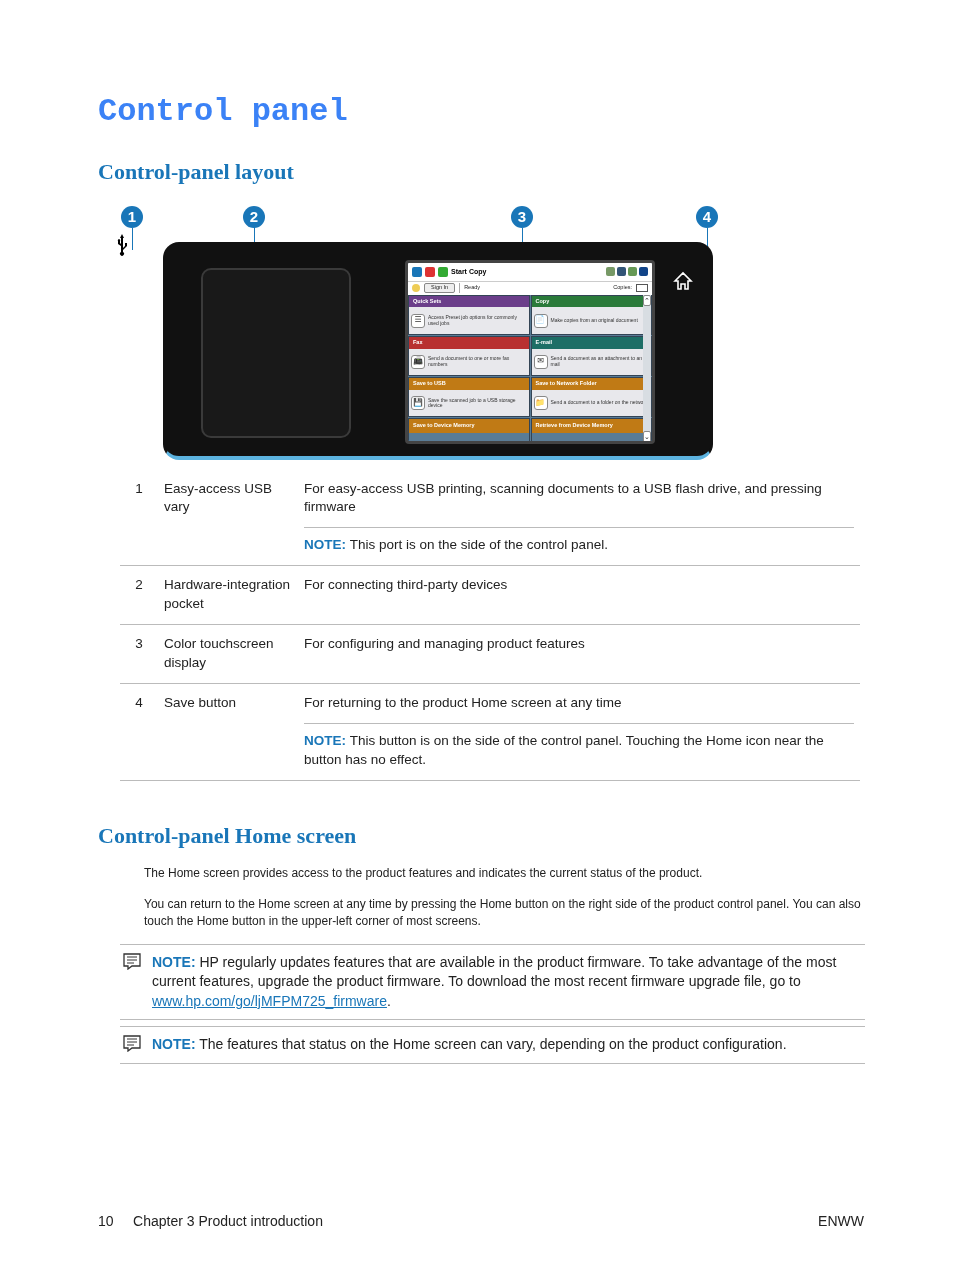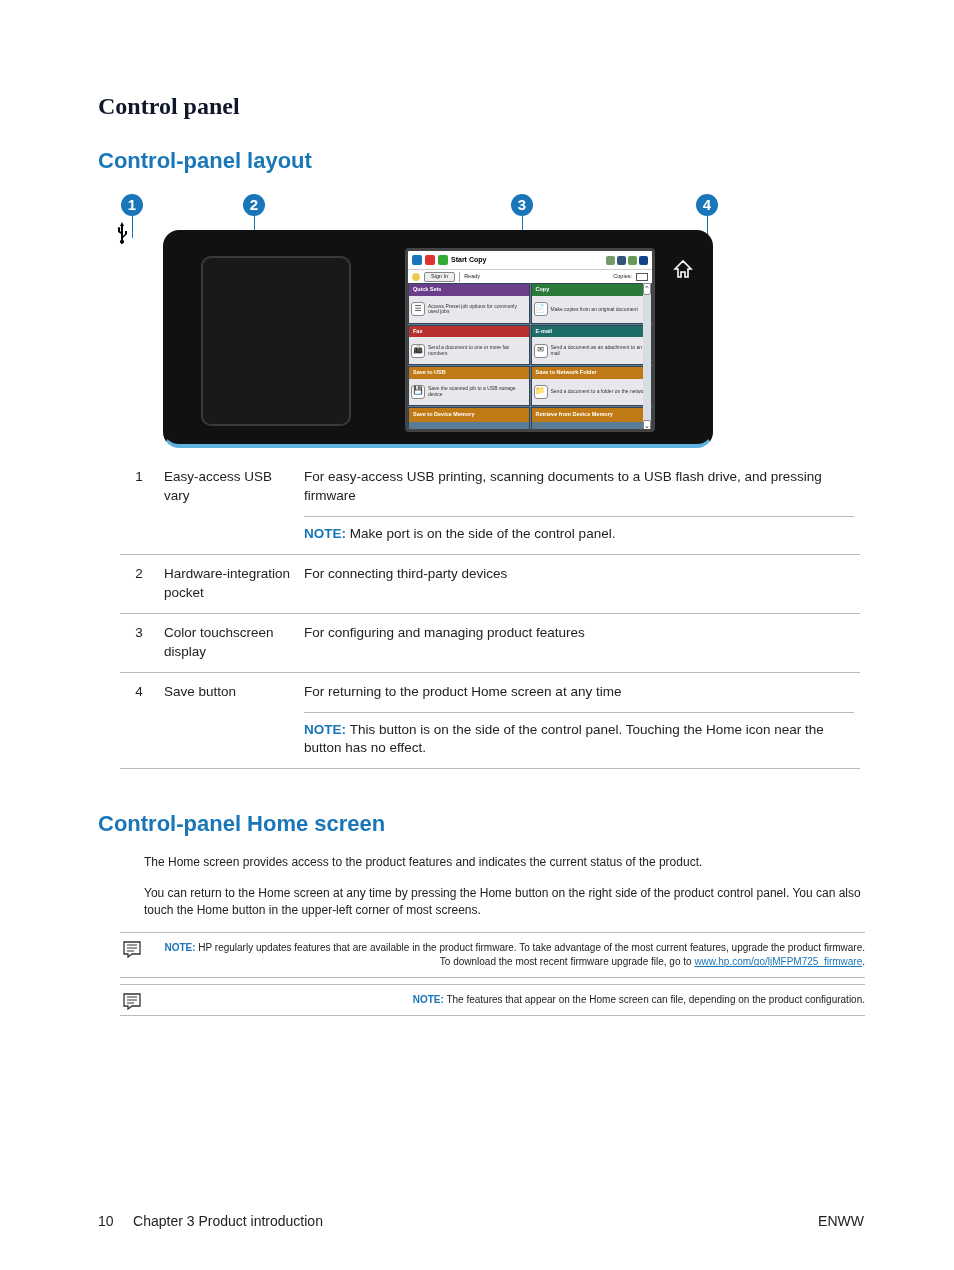--- a/index.html
+++ b/index.html
@@ -7,32 +7,32 @@
     font-family: Arial, Helvetica, sans-serif;
     width: 954px;
     height: 1270px;
     padding: 90px 90px 40px 98px;
     position: relative;
     font-size: 13.5px;
     color: #222;
     line-height: 1.4;
   }
   h1 {
-    color: #0f172a;
-    font-size: 24px;
+    color: #3b82f6;
+    font-size: 32px;
     font-weight: bold;
     margin-bottom: 22px;
-    font-family: Liberation Serif, serif;
+    font-family: Liberation Mono, monospace;
   }
   h2 {
     color: #1976b8;
     font-size: 22px;
     font-weight: bold;
     margin-bottom: 14px;
-    font-family: Liberation Sans, sans-serif;
+    font-family: Liberation Serif, serif;
   }
 
   
   .diagram-wrap {
     position: relative;
     width: 585px;
     margin-left: 45px;
     margin-top: 18px;
     margin-bottom: 10px;
   }
@@ -240,22 +240,21 @@
     width: 720px;
   }
   .note-block {
     position: relative;
     border-top: 1px solid #bbb;
     border-bottom: 1px solid #bbb;
     padding: 8px 0 8px 32px;
     margin-left: 22px;
     width: 745px;
     margin-bottom: 6px;
-    font-size: 10px;
-    text-align: right;
+    font-size: 14px;
   }
   .note-block .noteicon {
     position: absolute;
     left: 2px;
     top: 7px;
     font-size: 17px;
     color: #333;
   }
   a.link { color: #1976b8; text-decoration: underline; }
 
@@ -375,21 +374,21 @@
   </div>
 </div>
 
 <table class="ct">
   <tbody id="ct-body">
       <tr>
         <td class="num">1</td>
         <td class="lbl">Easy-access USB vary</td>
         <td class="desc">
           <div>For easy-access USB printing, scanning documents to a USB flash drive, and pressing firmware</div>
-          <div class="note-line"><span class="note-label">NOTE:   </span><span>Make port is on the side of the control panel.</span></div>
+          <div class="note-line"><span class="note-label">NOTE:   </span><span>This port is on the side of the control panel.</span></div>
         </td>
       </tr>
       <tr>
         <td class="num">2</td>
         <td class="lbl">Hardware-integration pocket</td>
         <td class="desc">
           <div>For connecting third-party devices</div>
         </td>
       </tr>
       <tr>
@@ -427,21 +426,21 @@
 </div>
 
 <div class="note-block">
   <span class="noteicon">
     <svg width="20" height="18" viewBox="0 0 20 18">
         <path d="M2 2 H18 V14 H10 L6 17 V14 H2 Z" fill="none" stroke="#333" stroke-width="1.3"></path>
         <path d="M5 5 H15 M5 8 H15 M5 11 H12" stroke="#333" stroke-width="1"></path>
       </svg>
   </span>
   <span class="note-label">NOTE:</span>
-  <span>The features that appear on the Home screen can file, depending on the product configuration.</span>
+  <span>The features that status on the Home screen can vary, depending on the product configuration.</span>
 </div>
 
 <div class="footer">
   <span>
     <span>10</span>
     &nbsp;&nbsp;&nbsp;
     <span>Chapter 3   Product introduction</span>
   </span>
   <span>ENWW</span>
 </div>

